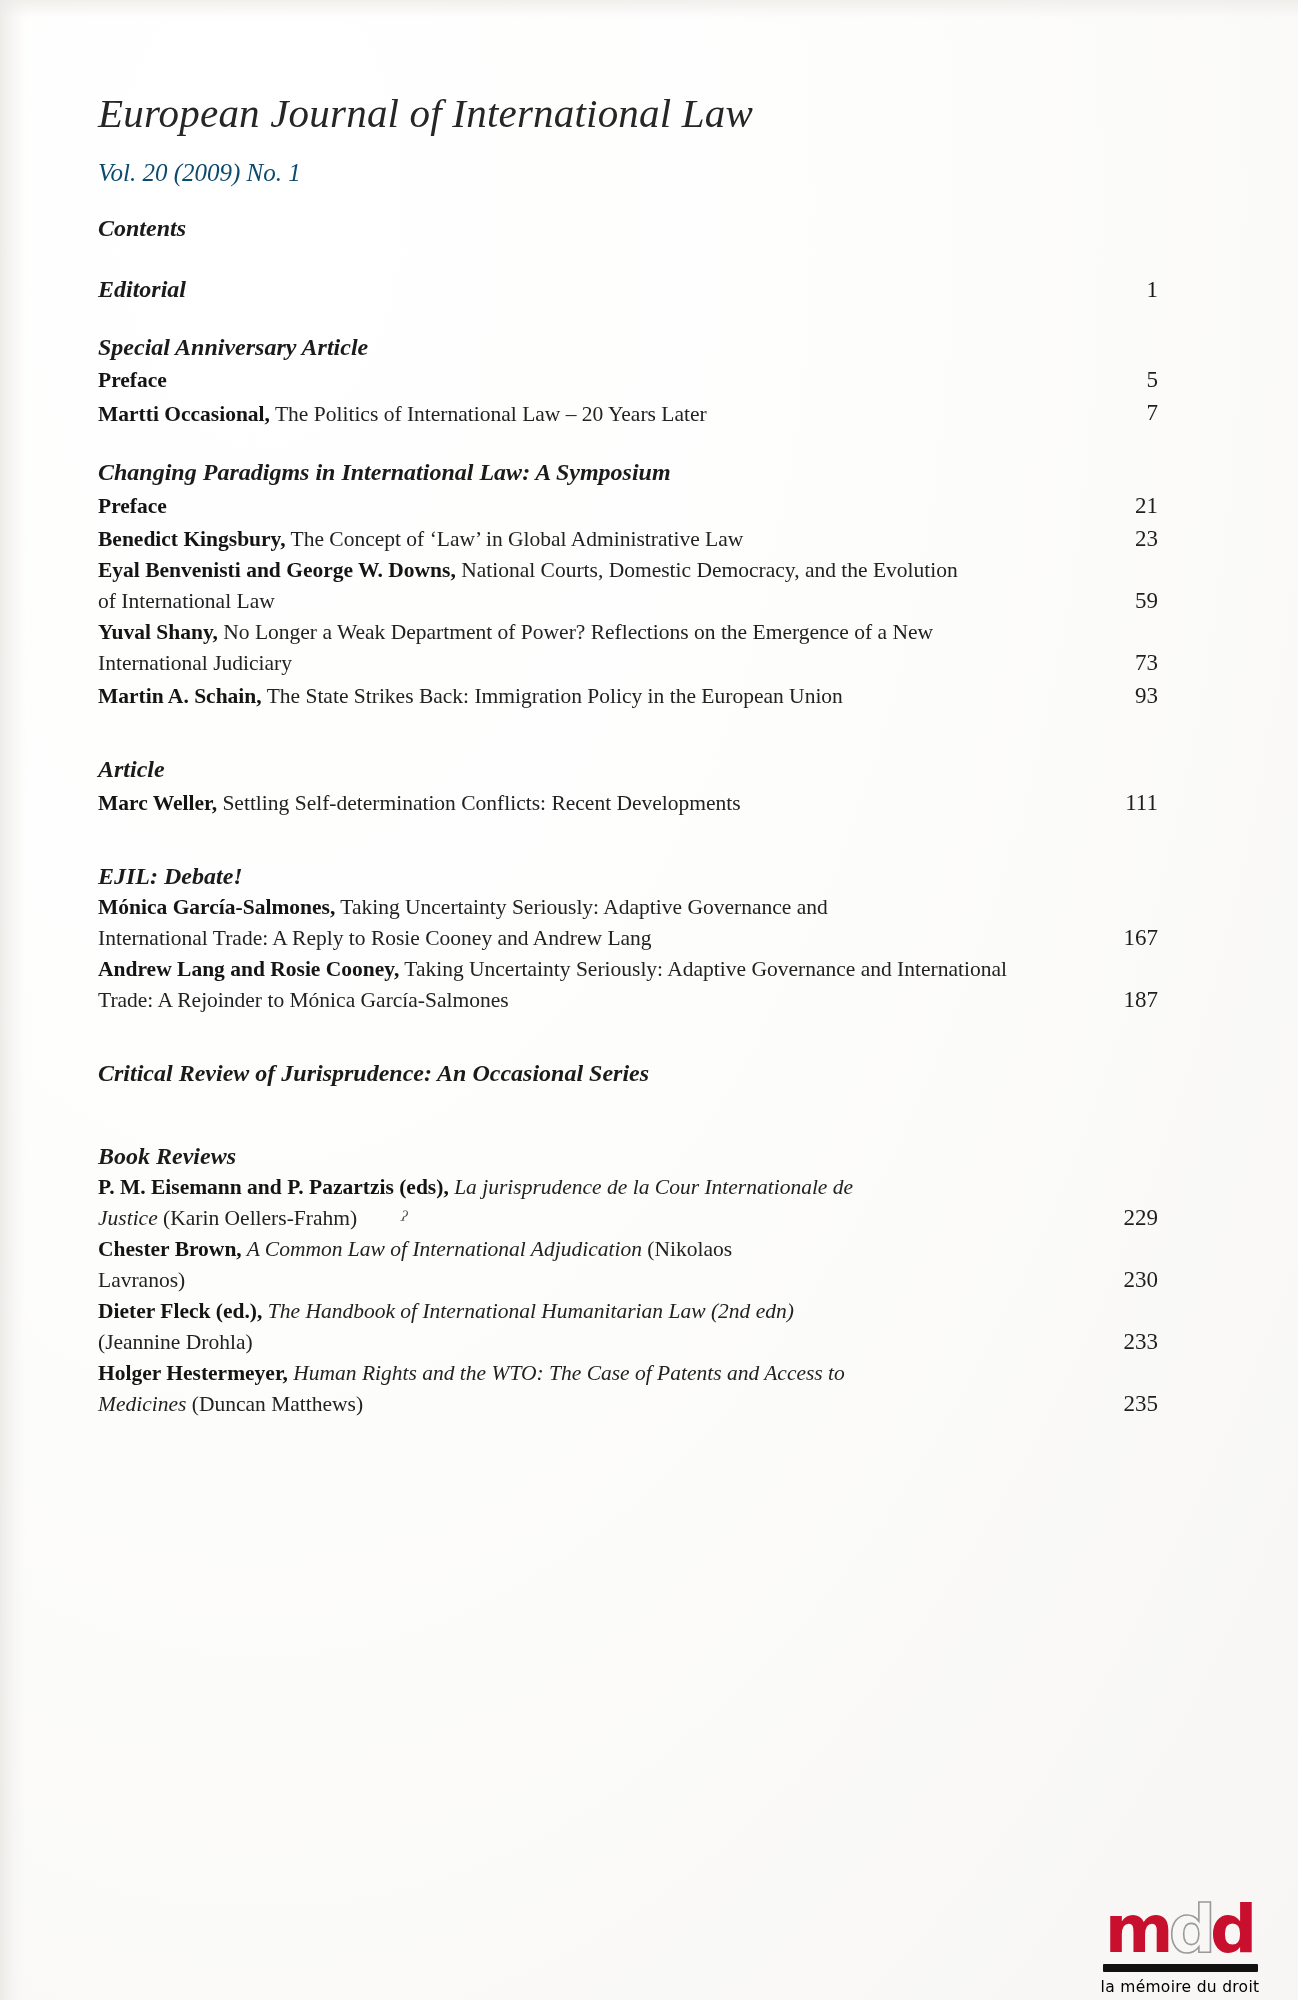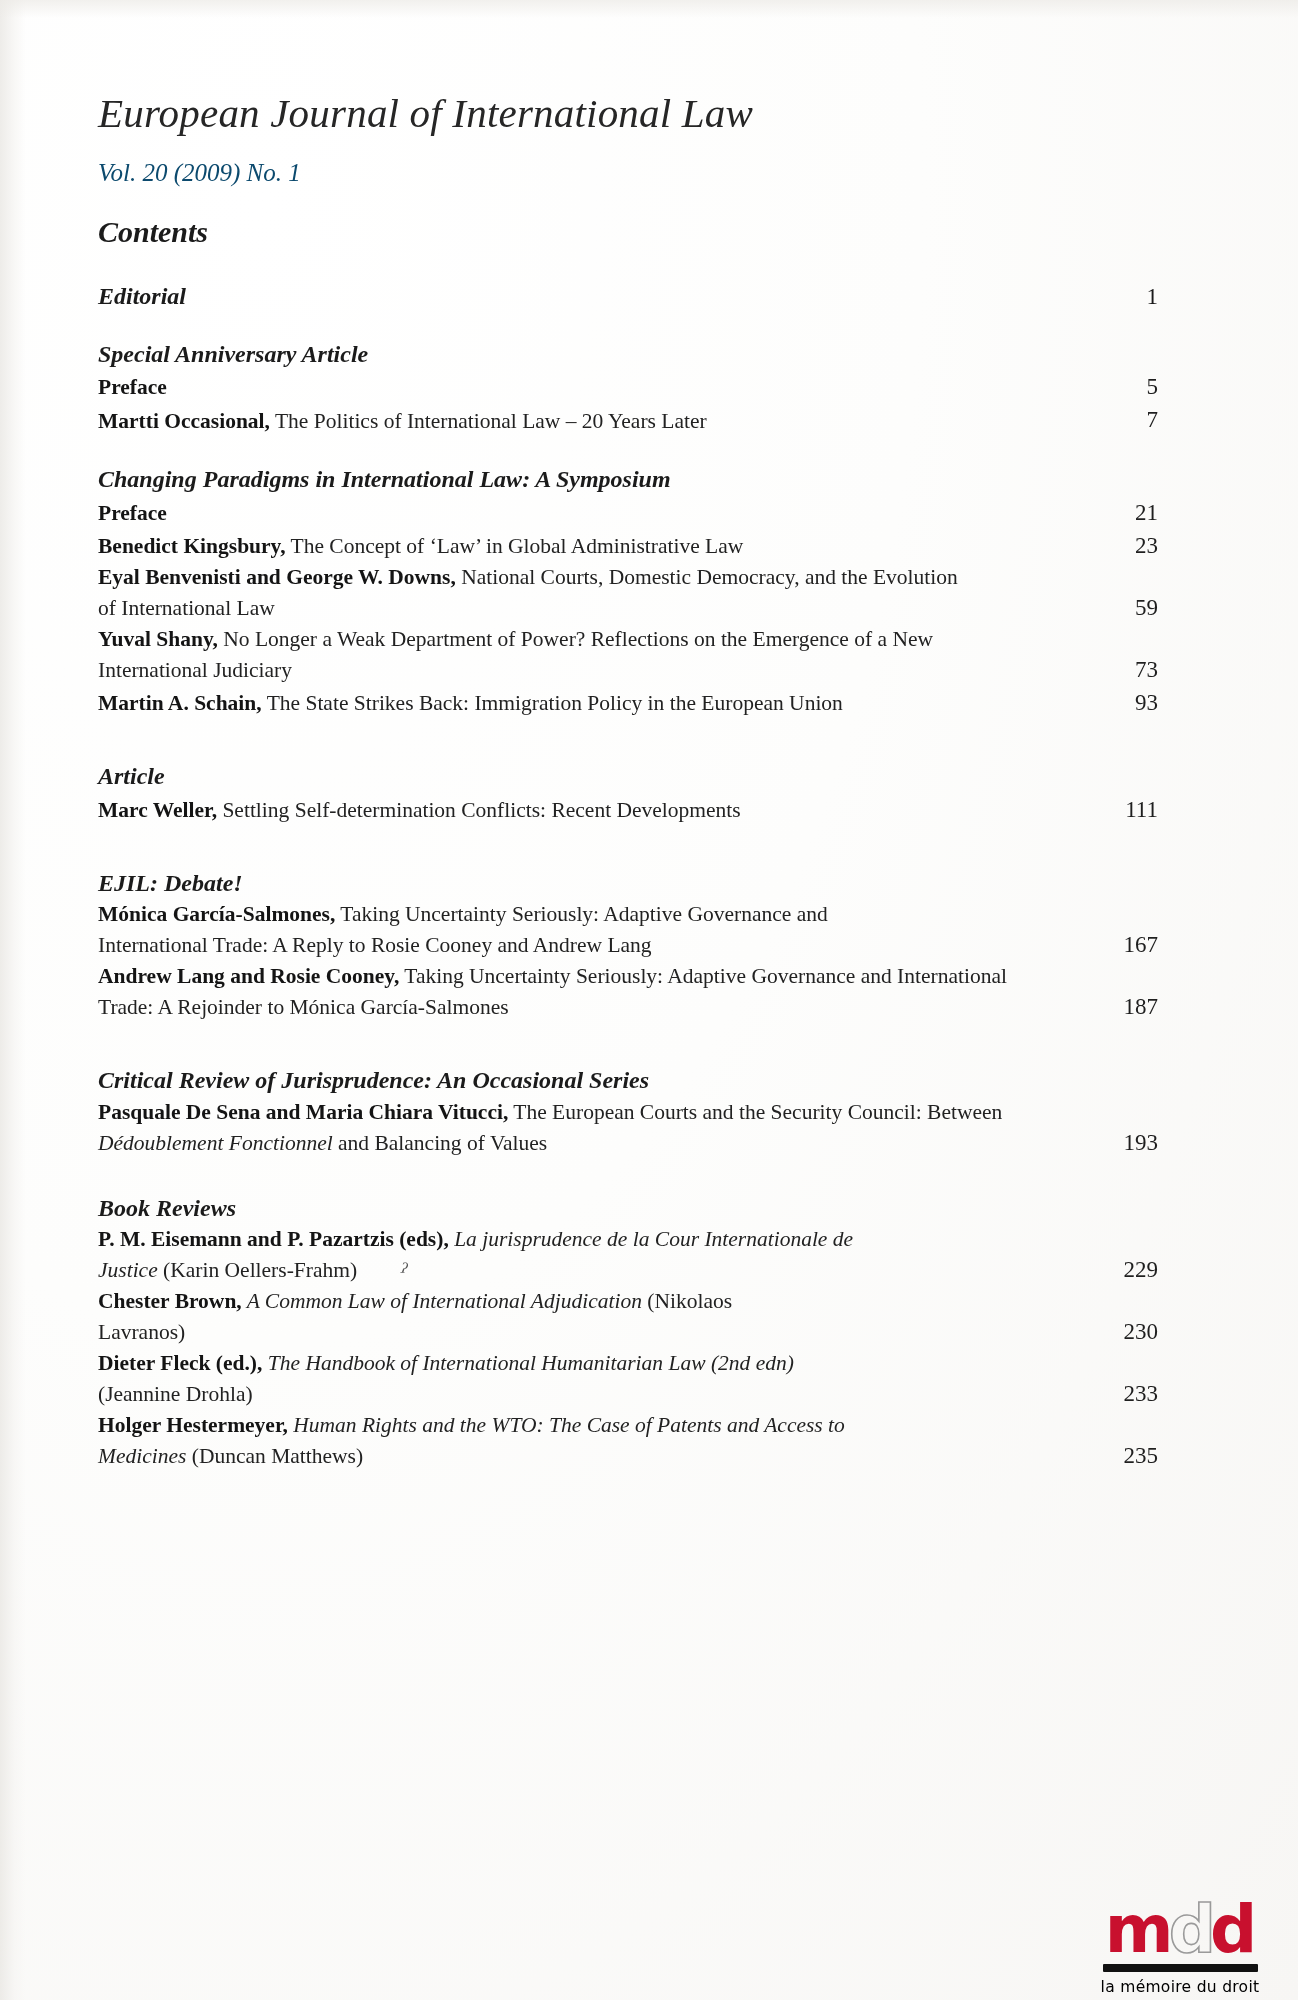--- a/index.html
+++ b/index.html
@@ -59,21 +59,21 @@
     font-style: italic;
     font-size: 25px;
     color: #0c4a6e;
     margin: 0 0 28px 0;
   }
 
   
   .contents-head {
     font-style: italic;
     font-weight: bold;
-    font-size: 30px;
+    font-size: 24px;
     color: #1b1b1b;
     margin: 0 0 34px 0;
   }
   .section-head {
     font-style: italic;
     font-weight: bold;
     font-size: 24px;
     color: #1b1b1b;
     line-height: 1.15;
   }
@@ -245,27 +245,23 @@
       <div class="pageno" style="align-self:flex-end">167</div>
     </div>
     <div class="row">
       <div class="text" style="max-width:960px"><span class="au">Andrew Lang and Rosie Cooney,</span><span class="ti"> Taking Uncertainty Seriously: Adaptive Governance and International Trade: A Rejoinder to Mónica García-Salmones</span></div>
       <div class="pageno" style="align-self:flex-end">187</div>
     </div>
   </div>
 
   <div class="sec-block" style="margin-top:44px">
     <div class="section-head">Critical Review of Jurisprudence: An Occasional Series</div>
-    <div class="row">
-      <div class="text" style="max-width:950px"><span class="au">Pasquale De Sena and Maria Chiara Vitucci,</span><span class="ti"> The European Courts and the Security Council: Between </span><span class="it">Dédoublement Fonctionnel</span><span class="ti"> and Balancing of Values</span></div>
-      <div class="pageno" style="align-self:flex-end">193</div>
-    </div>
-  </div>
-
-  <div class="sec-block" style="margin-top:36px">
+  </div>
+
+  <div class="sec-block" style="margin-top:55px">
     <div class="section-head">Book Reviews</div>
 
     <div class="row">
       <div class="text" style="max-width:800px"><span class="au">P. M. Eisemann and P. Pazartzis (eds),</span><span class="it"> La jurisprudence de la Cour Internationale de Justice</span><span class="ti"> (Karin Oellers-Frahm)</span><span class="stray-mark">ʔ</span></div>
       <div class="pageno" style="align-self:flex-end">229</div>
     </div>
 
     <div class="row">
       <div class="text" style="max-width:700px"><span class="au">Chester Brown,</span><span class="it"> A Common Law of International Adjudication</span><span class="ti"> (Nikolaos Lavranos)</span></div>
       <div class="pageno" style="align-self:flex-end">230</div>

